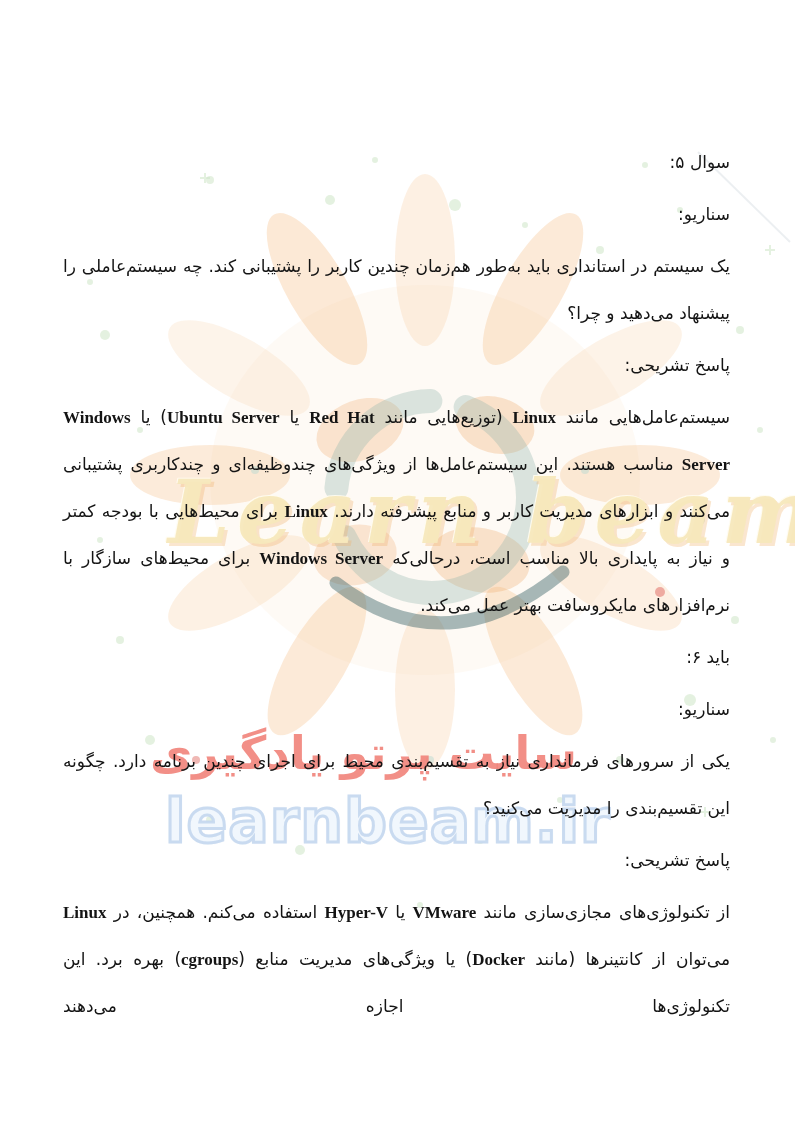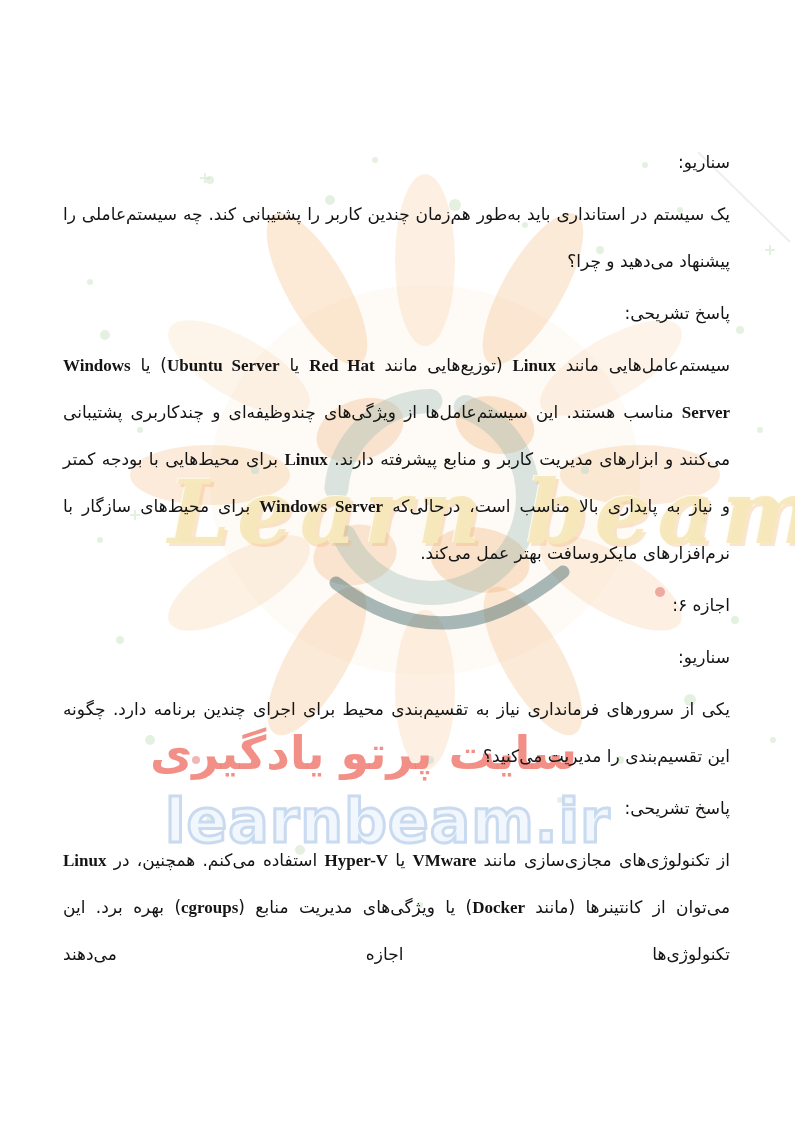--- a/index.html
+++ b/index.html
@@ -124,30 +124,31 @@
       </g>
     </svg>
 
     <div class="wm-script">Learn beam</div>
     <div class="wm-fa">سایت پرتو یادگیری</div>
     <div class="wm-domain">learnbeam.ir</div>
   </div>
 
   <div class="content">
 
+    <div class="block label">سوال ۵:</div>
 
     <div class="block label">سناریو:</div>
 
     <div class="block">یک سیستم در استانداری باید به‌طور هم‌زمان چندین کاربر را پشتیبانی کند. چه سیستم‌عاملی را پیشنهاد می‌دهید و چرا؟</div>
 
     <div class="block label">پاسخ تشریحی:</div>
 
     <div class="block"><span>سیستم‌عامل‌هایی مانند </span><span class="lat">Linux</span><span> (توزیع‌هایی مانند </span><span class="lat">Red Hat</span><span> یا </span><span class="lat">Ubuntu Server</span><span>) یا </span><span class="lat">Windows Server</span><span> مناسب هستند. این سیستم‌عامل‌ها از ویژگی‌های چندوظیفه‌ای و چندکاربری پشتیبانی می‌کنند و ابزارهای مدیریت کاربر و منابع پیشرفته دارند. </span><span class="lat">Linux</span><span> برای محیط‌هایی با بودجه کمتر و نیاز به پایداری بالا مناسب است، درحالی‌که </span><span class="lat">Windows Server</span><span> برای محیط‌های سازگار با نرم‌افزارهای مایکروسافت بهتر عمل می‌کند.</span></div>
 
-    <div class="block label">اجازه ۶:</div>
+    <div class="block label">باید ۶:</div>
 
     <div class="block label">سناریو:</div>
 
     <div class="block">یکی از سرورهای فرمانداری نیاز به تقسیم‌بندی محیط برای اجرای چندین برنامه دارد. چگونه این تقسیم‌بندی را مدیریت می‌کنید؟</div>
 
     <div class="block label">پاسخ تشریحی:</div>
 
     <div class="block fill-last"><span>از تکنولوژی‌های مجازی‌سازی مانند </span><span class="lat">VMware</span><span> یا </span><span class="lat">Hyper-V</span><span> استفاده می‌کنم. همچنین، در </span><span class="lat">Linux</span><span> می‌توان از کانتینرها (مانند </span><span class="lat">Docker</span><span>) یا ویژگی‌های مدیریت منابع (</span><span class="lat">cgroups</span><span>) بهره برد. این تکنولوژی‌ها اجازه می‌دهند</span></div>
 
   </div>

